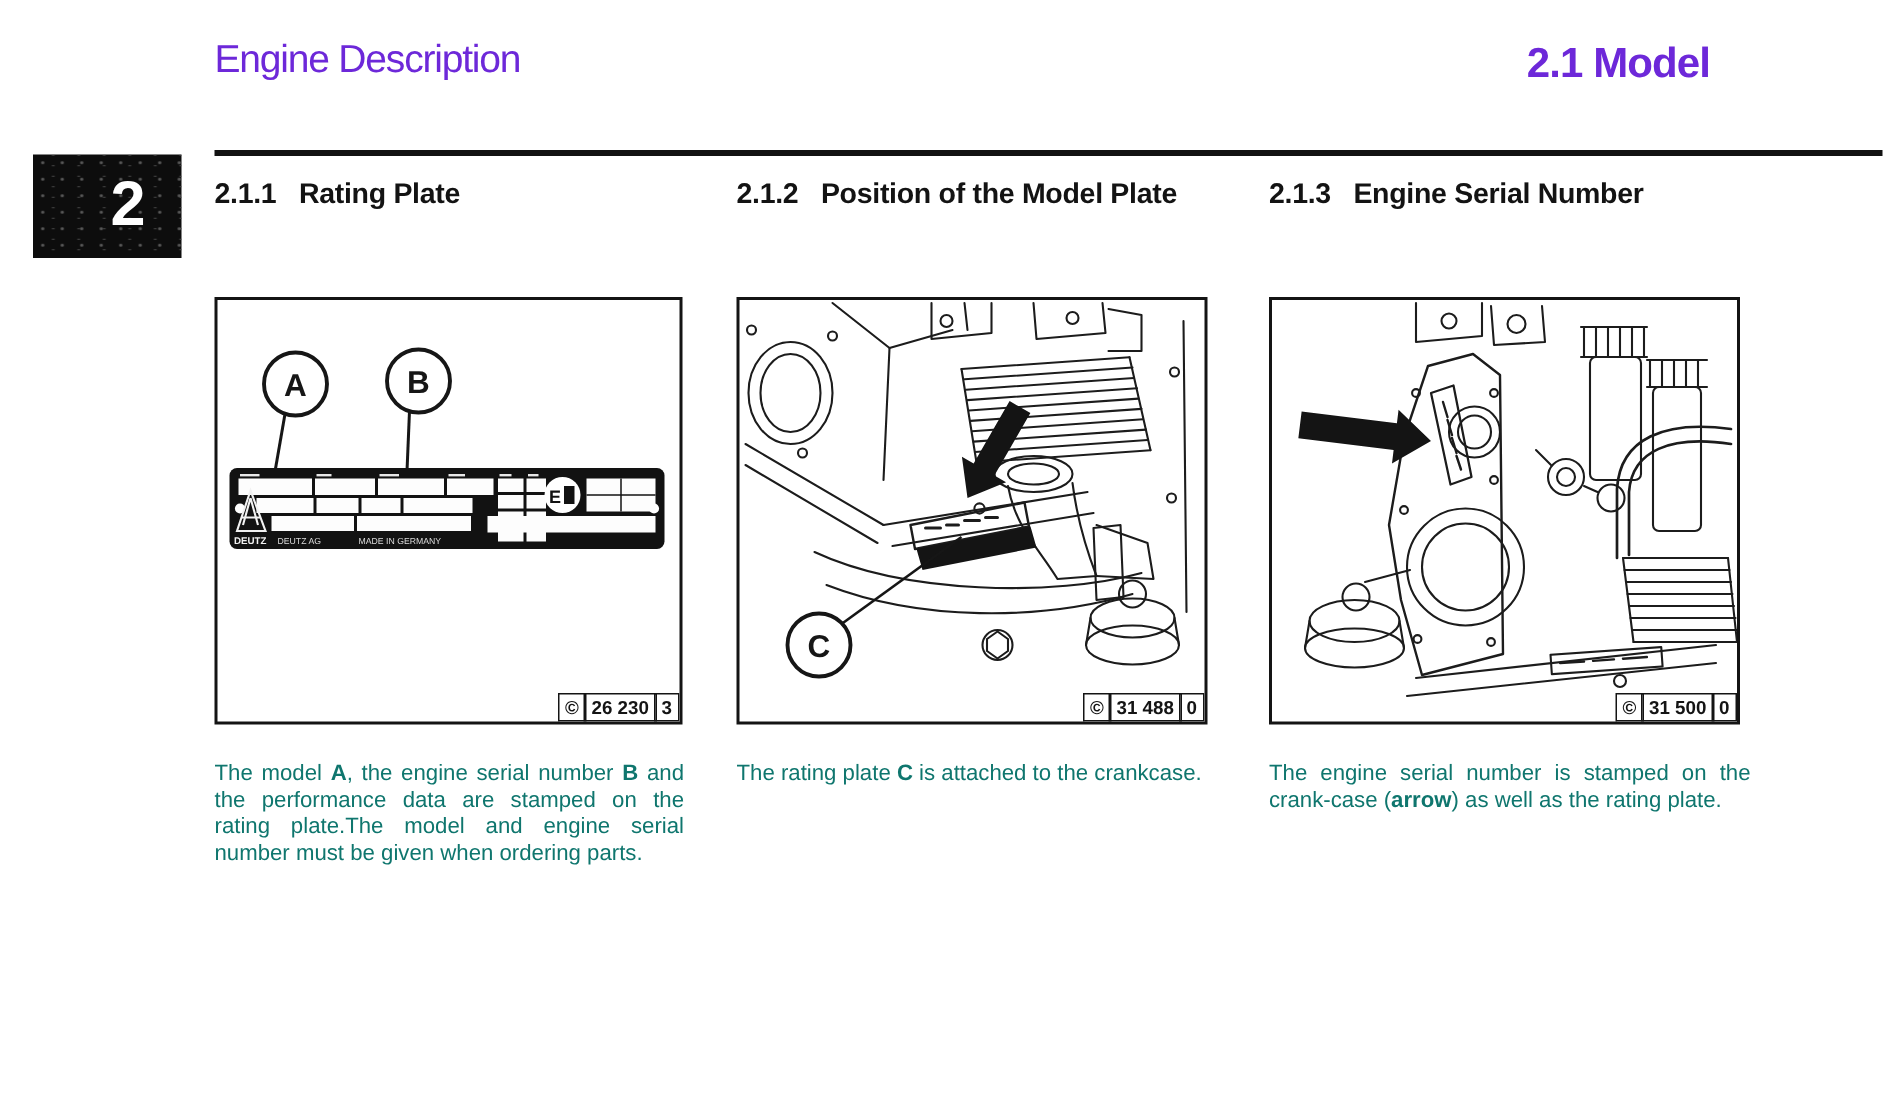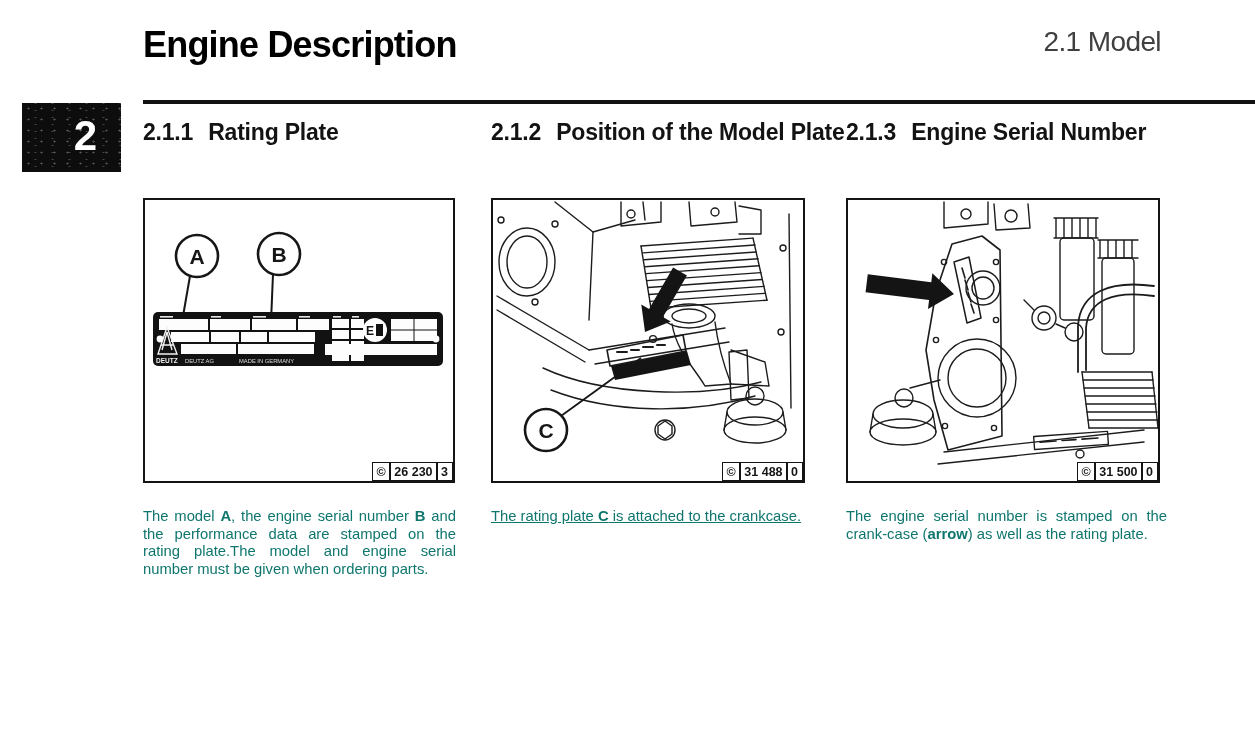--- a/index.html
+++ b/index.html
@@ -1,45 +1,45 @@
 <!DOCTYPE html>
 <html><head>
 <meta charset="utf-8">
 <style>
   html,body{margin:0;padding:0;}
   body{
     width:1255px;height:738px;position:relative;background:#ffffff;
     font-family:"Liberation Sans",sans-serif;color:#141414;overflow:hidden;
   }
   .page-title{
-    position:absolute;left:143px;top:24px;font-size:36px;font-weight:bold;
-    letter-spacing:-0.8px;color:#000000;
+    position:absolute;left:143px;top:24px;font-size:26px;font-weight:normal;
+    letter-spacing:-0.8px;color:#6d28d9;
   }
   .section-title{
-    position:absolute;right:94px;top:26px;font-size:28px;font-weight:normal;
-    letter-spacing:-0.6px;color:#404040;
+    position:absolute;right:115px;top:26px;font-size:28px;font-weight:bold;
+    letter-spacing:-0.6px;color:#6d28d9;
   }
   .head-rule{
     position:absolute;left:143px;top:100px;width:1112px;height:4px;background:#121212;
   }
   .chapter-tab{
     position:absolute;left:22px;top:103px;width:99px;height:69px;background:#0d0d0d;
     color:#fff;font-size:42px;font-weight:bold;text-align:right;line-height:66px;
     padding-right:24px;box-sizing:border-box;
     background-image:radial-gradient(#5a5a5a 0.7px, transparent 1.5px),
                      radial-gradient(#4a4a4a 0.6px, transparent 1.3px);
     background-size:13px 11px,17px 7px;background-position:0 0,5px 4px;
     background-color:#0d0d0d;
   }
   .col{position:absolute;top:0;}
   .col-1{left:143px;width:313px;}
   .col-2{left:491px;width:314px;}
   .col-3{left:846px;width:319px;}
   .col-heading{
-    position:absolute;top:119px;font-size:23px;font-weight:bold;color:#131313;
+    position:absolute;top:119px;font-size:19px;font-weight:bold;color:#131313;
     letter-spacing:-0.2px;white-space:nowrap;
   }
   .col-heading .num{margin-right:15px;}
   .figure{
     position:absolute;top:198px;height:285px;border:2px solid #141414;background:#fff;
     box-sizing:border-box;
   }
   .fig-1{width:312px;}
   .fig-2{width:314px;}
   .fig-3{width:314px;}
@@ -51,21 +51,21 @@
   .fig-number .cell{
     border:1.5px solid #141414;display:flex;align-items:center;justify-content:center;
     padding:0 4px;margin-left:-1.5px;box-sizing:border-box;
   }
   .caption{
     position:absolute;top:508px;font-size:14.8px;line-height:17.6px;color:#0f766e;
     text-align:justify;letter-spacing:0;
   }
   .caption b{font-weight:bold;}
   .cap-1{width:313px;}
-  .cap-2{width:314px;text-align:left;text-decoration:underline;}
+  .cap-2{width:314px;text-align:left;}
   .cap-3{width:321px;}
   .lineart{stroke:#1c1c1c;fill:none;stroke-width:1.4;stroke-linejoin:round;stroke-linecap:round;}
 </style>
 </head>
 <body>
 
 <div class="page-title">Engine Description</div>
 <div class="section-title">2.1 Model</div>
 <div class="head-rule"></div>
 <div class="chapter-tab">2</div>

